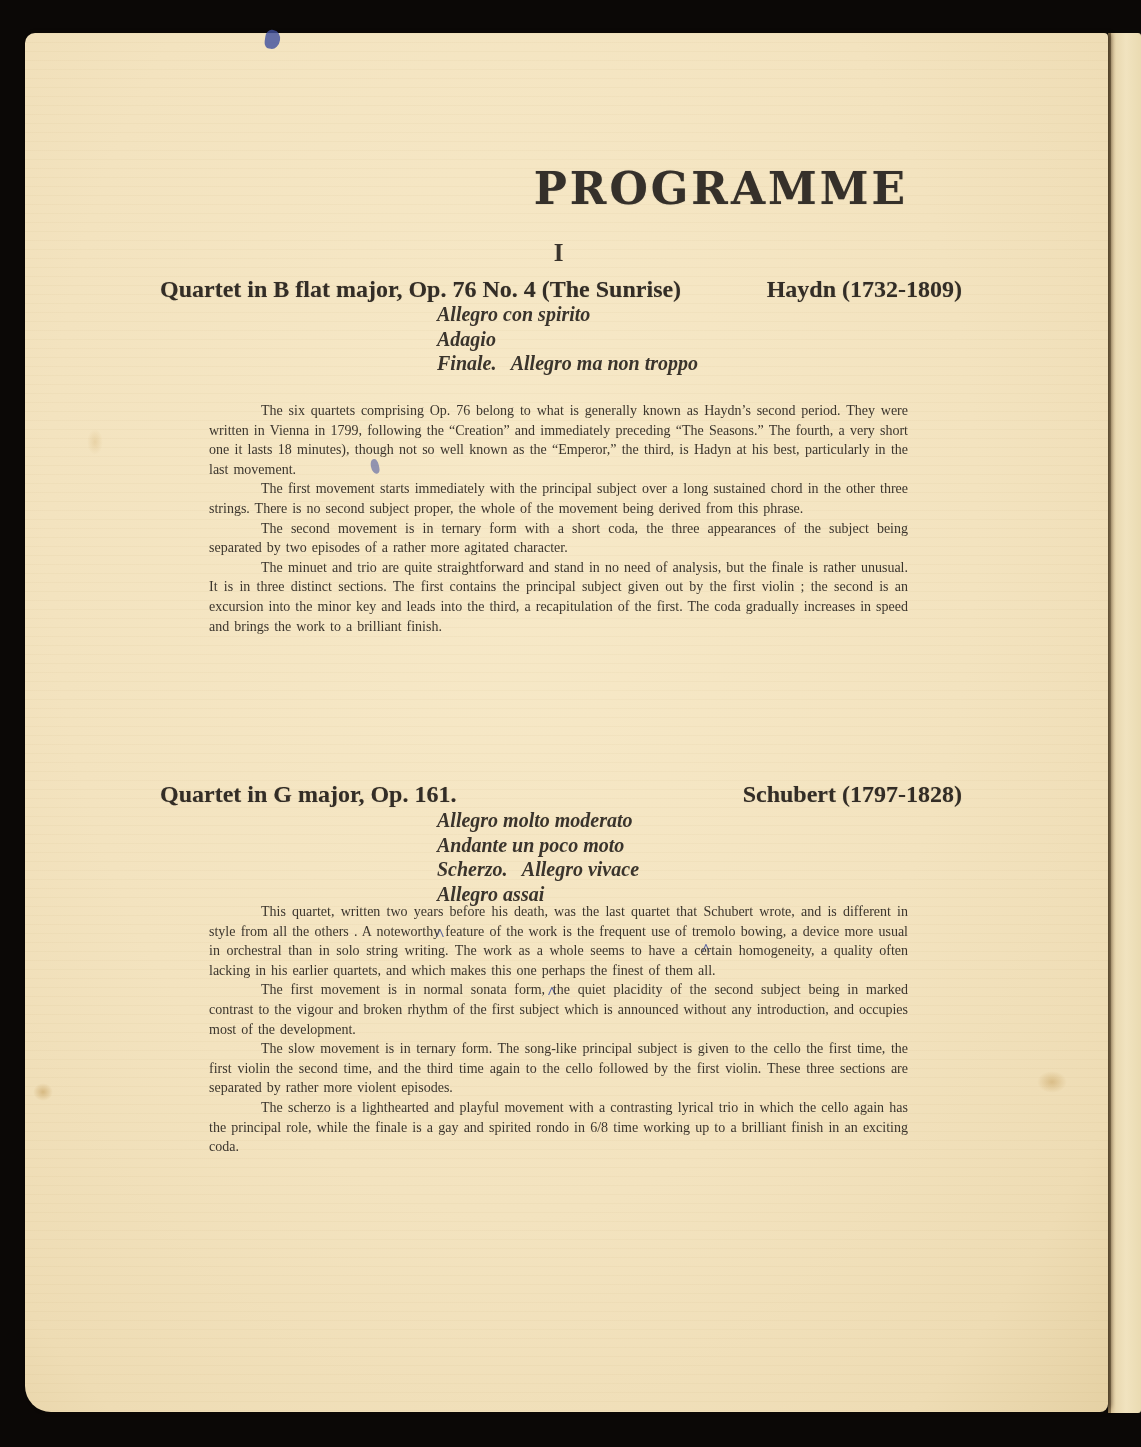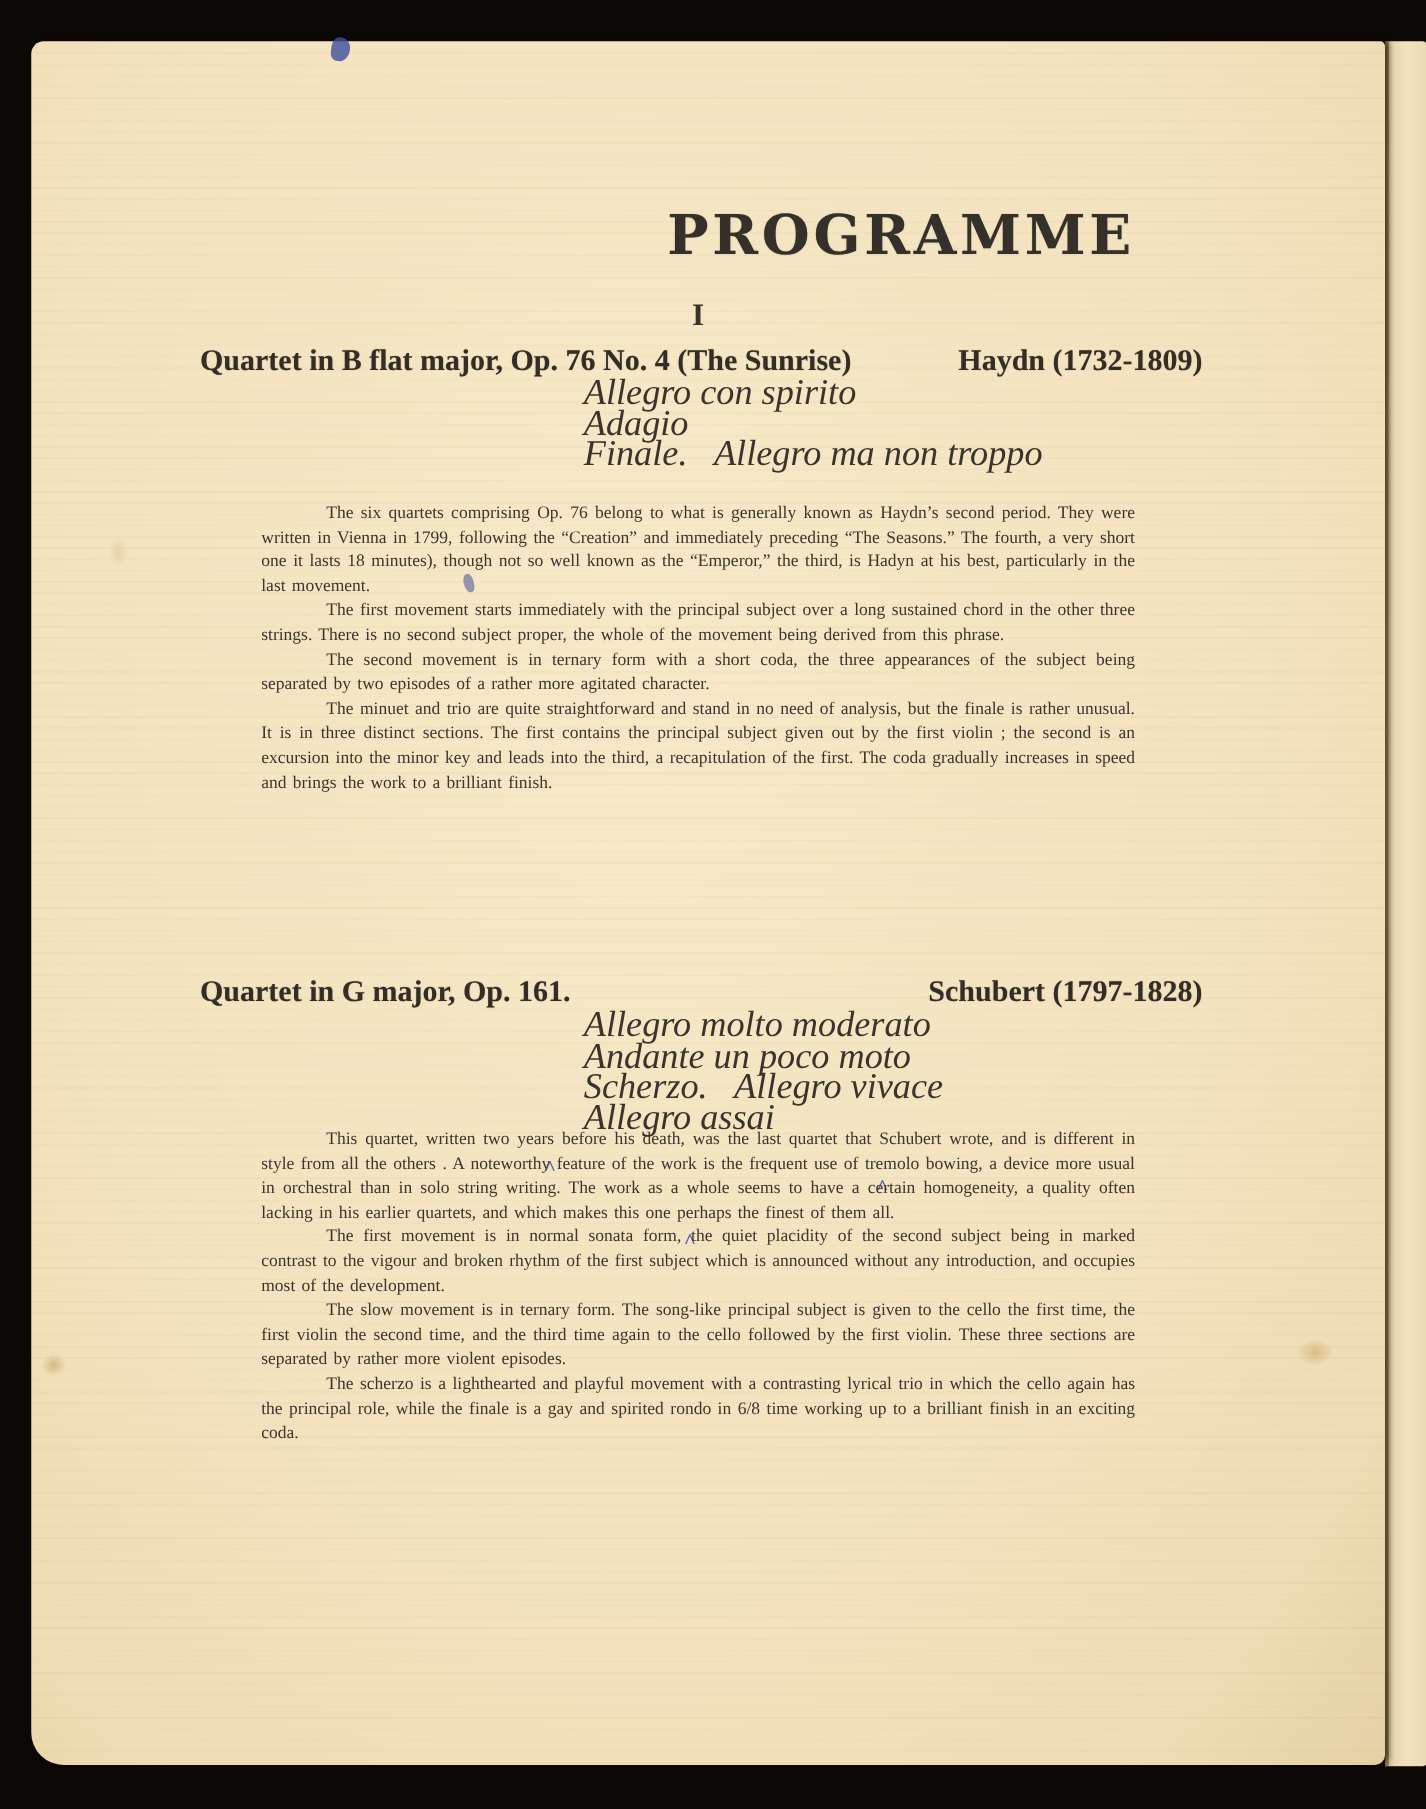--- a/index.html
+++ b/index.html
@@ -57,22 +57,22 @@
     display:flex; justify-content:space-between; align-items:flex-start;
     font-size:24px; font-weight:700; color:#332d26;
     text-shadow:0 0 1px rgba(51,45,38,.3);
     gap:19px;
   }
   #heading-1 { top:243px; }
   #heading-2 { top:748px; }
   .heading span { white-space:nowrap; }
 
   .movements {
-    position:absolute; left:442px;
-    font-size:29px; font-style:italic; font-weight:400;
+    position:absolute; left:412px;
+    font-size:20px; font-style:italic; font-weight:700;
     color:#3a342c; line-height:24.5px;
   }
   #movements-1 { top:269px; }
   #movements-2 { top:775px; }
   .movements span { display:block; white-space:pre; }
 
   .paras {
     position:absolute; left:184px; width:699px;
     font-size:14px; line-height:19.6px;
     text-align:justify; text-justify:inter-word;

